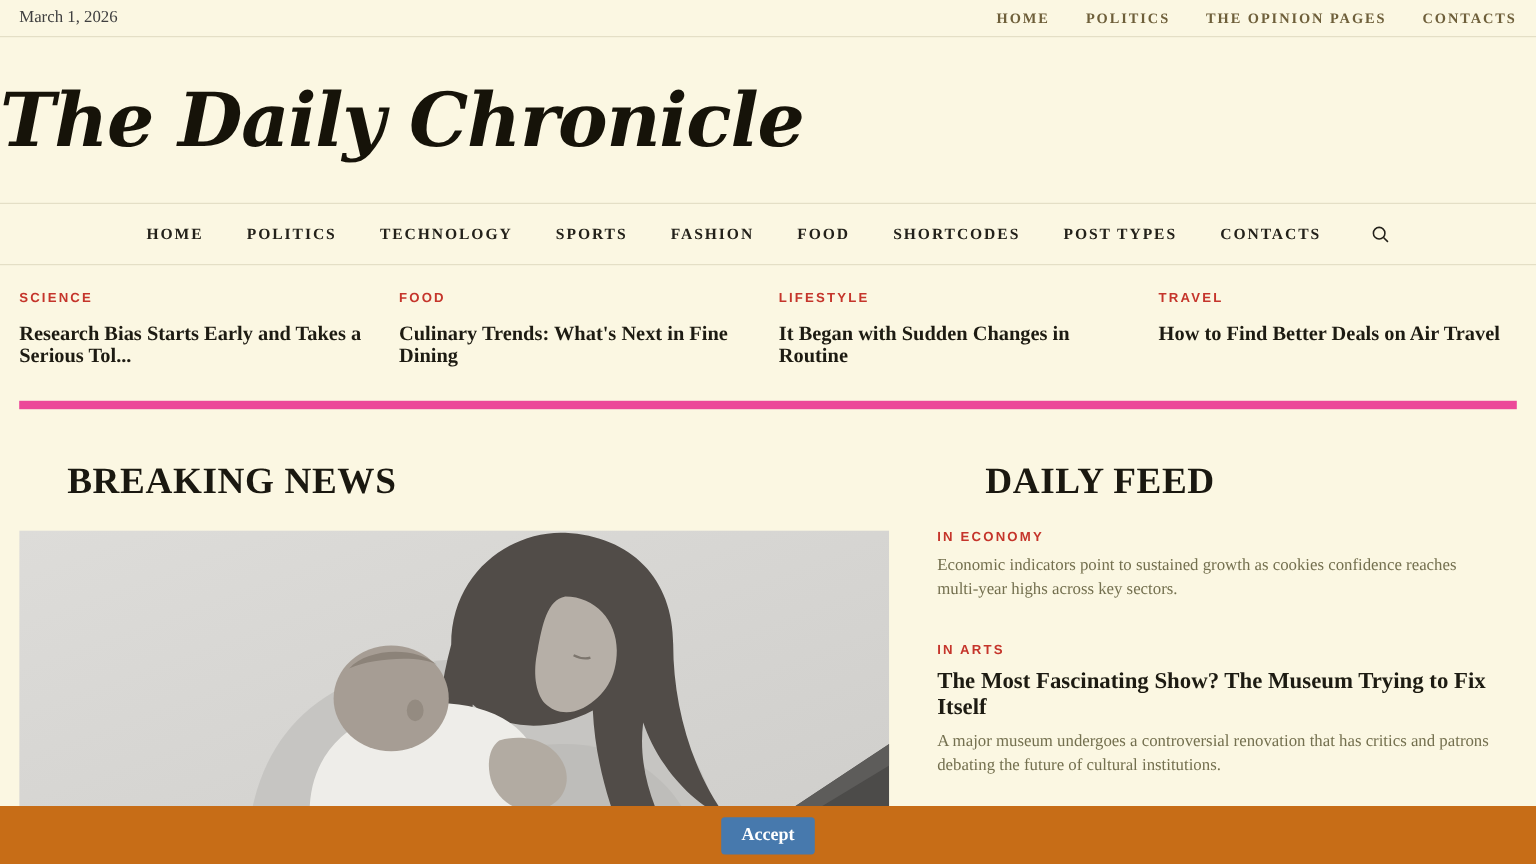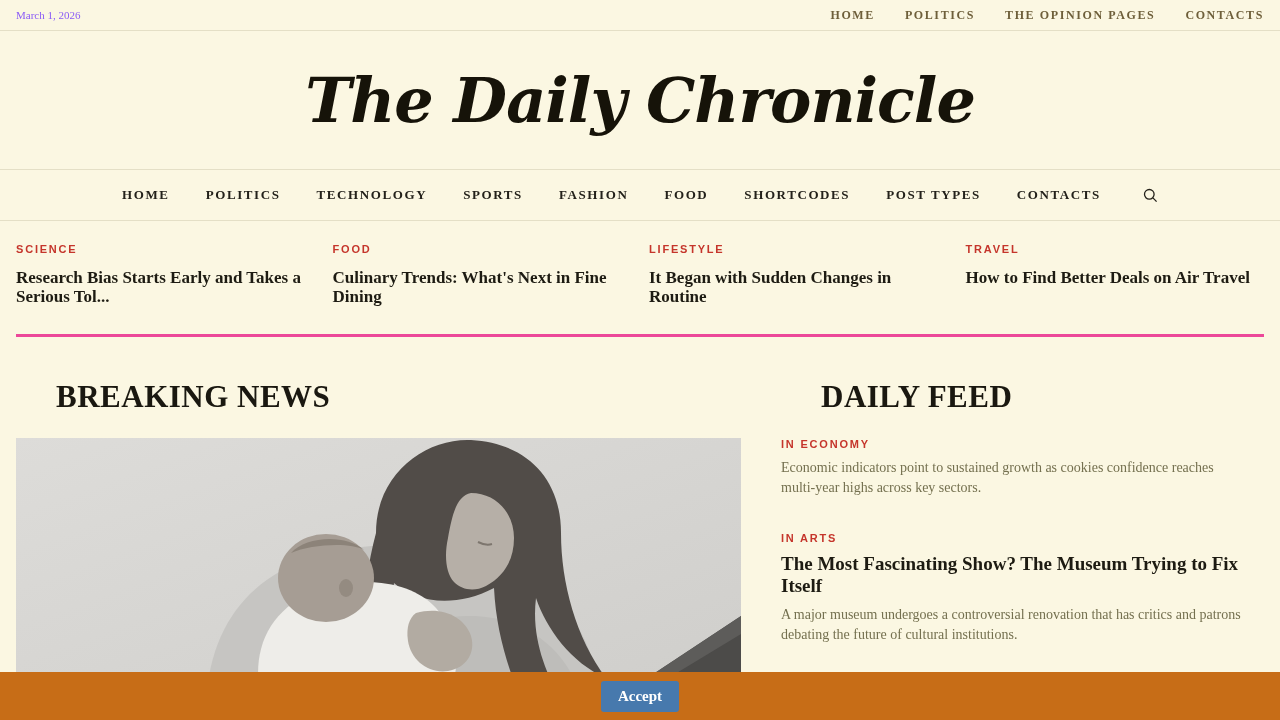--- a/index.html
+++ b/index.html
@@ -7,29 +7,29 @@
     width: 1280px; height: 720px; overflow: hidden;
     background: #fbf7e2;
     font-family: "Liberation Serif", serif;
   }
   
   .topbar {
     height: 31px; padding: 0 16px;
     display: flex; align-items: center; justify-content: space-between;
     border-bottom: 1px solid #e4dfc6;
   }
-  .topbar-date { font-size: 11px; color: #8b5cf6; }
+  .topbar-date { font-size: 14px; color: #404040; }
   .topbar-nav { display: flex; gap: 30px; }
   .topbar-nav a {
     font-size: 12px; font-weight: 700; letter-spacing: 1.6px;
     color: #6e5f3a; text-decoration: none; cursor: pointer;
   }
   
   .masthead {
-    height: 139px; display: flex; align-items: center; justify-content: center;
+    height: 139px; display: flex; align-items: center; justify-content: flex-start;
     border-bottom: 1px solid #e4dfc6;
   }
   .logo {
     font-family: "DejaVu Serif", serif;
     font-size: 62px; font-weight: 700; font-style: italic;
     letter-spacing: -1px; color: #161309; cursor: pointer;
   }
   
   .mainnav {
     height: 51px; display: flex; align-items: center; justify-content: center;
@@ -37,21 +37,21 @@
   }
   .mainnav a {
     font-size: 13px; font-weight: 700; letter-spacing: 1.6px;
     color: #23211a; text-decoration: none; cursor: pointer;
   }
   .search-btn { display: flex; align-items: center; cursor: pointer; margin-left: 6px; }
   
   .teasers {
     margin: 0 16px; padding: 22px 0 28px;
     display: grid; grid-template-columns: repeat(4, 1fr); column-gap: 18px;
-    border-bottom: 3px solid #ec4899;
+    border-bottom: 7px solid #ec4899;
   }
   .cat-label {
     font-family: "Liberation Sans", sans-serif;
     font-size: 11px; font-weight: 700; letter-spacing: 1.8px;
     color: #c5352b; cursor: pointer;
   }
   .teaser h3 {
     margin-top: 13px; font-size: 17px; line-height: 19px;
     font-weight: 700; color: #1d1b12; cursor: pointer;
   }

